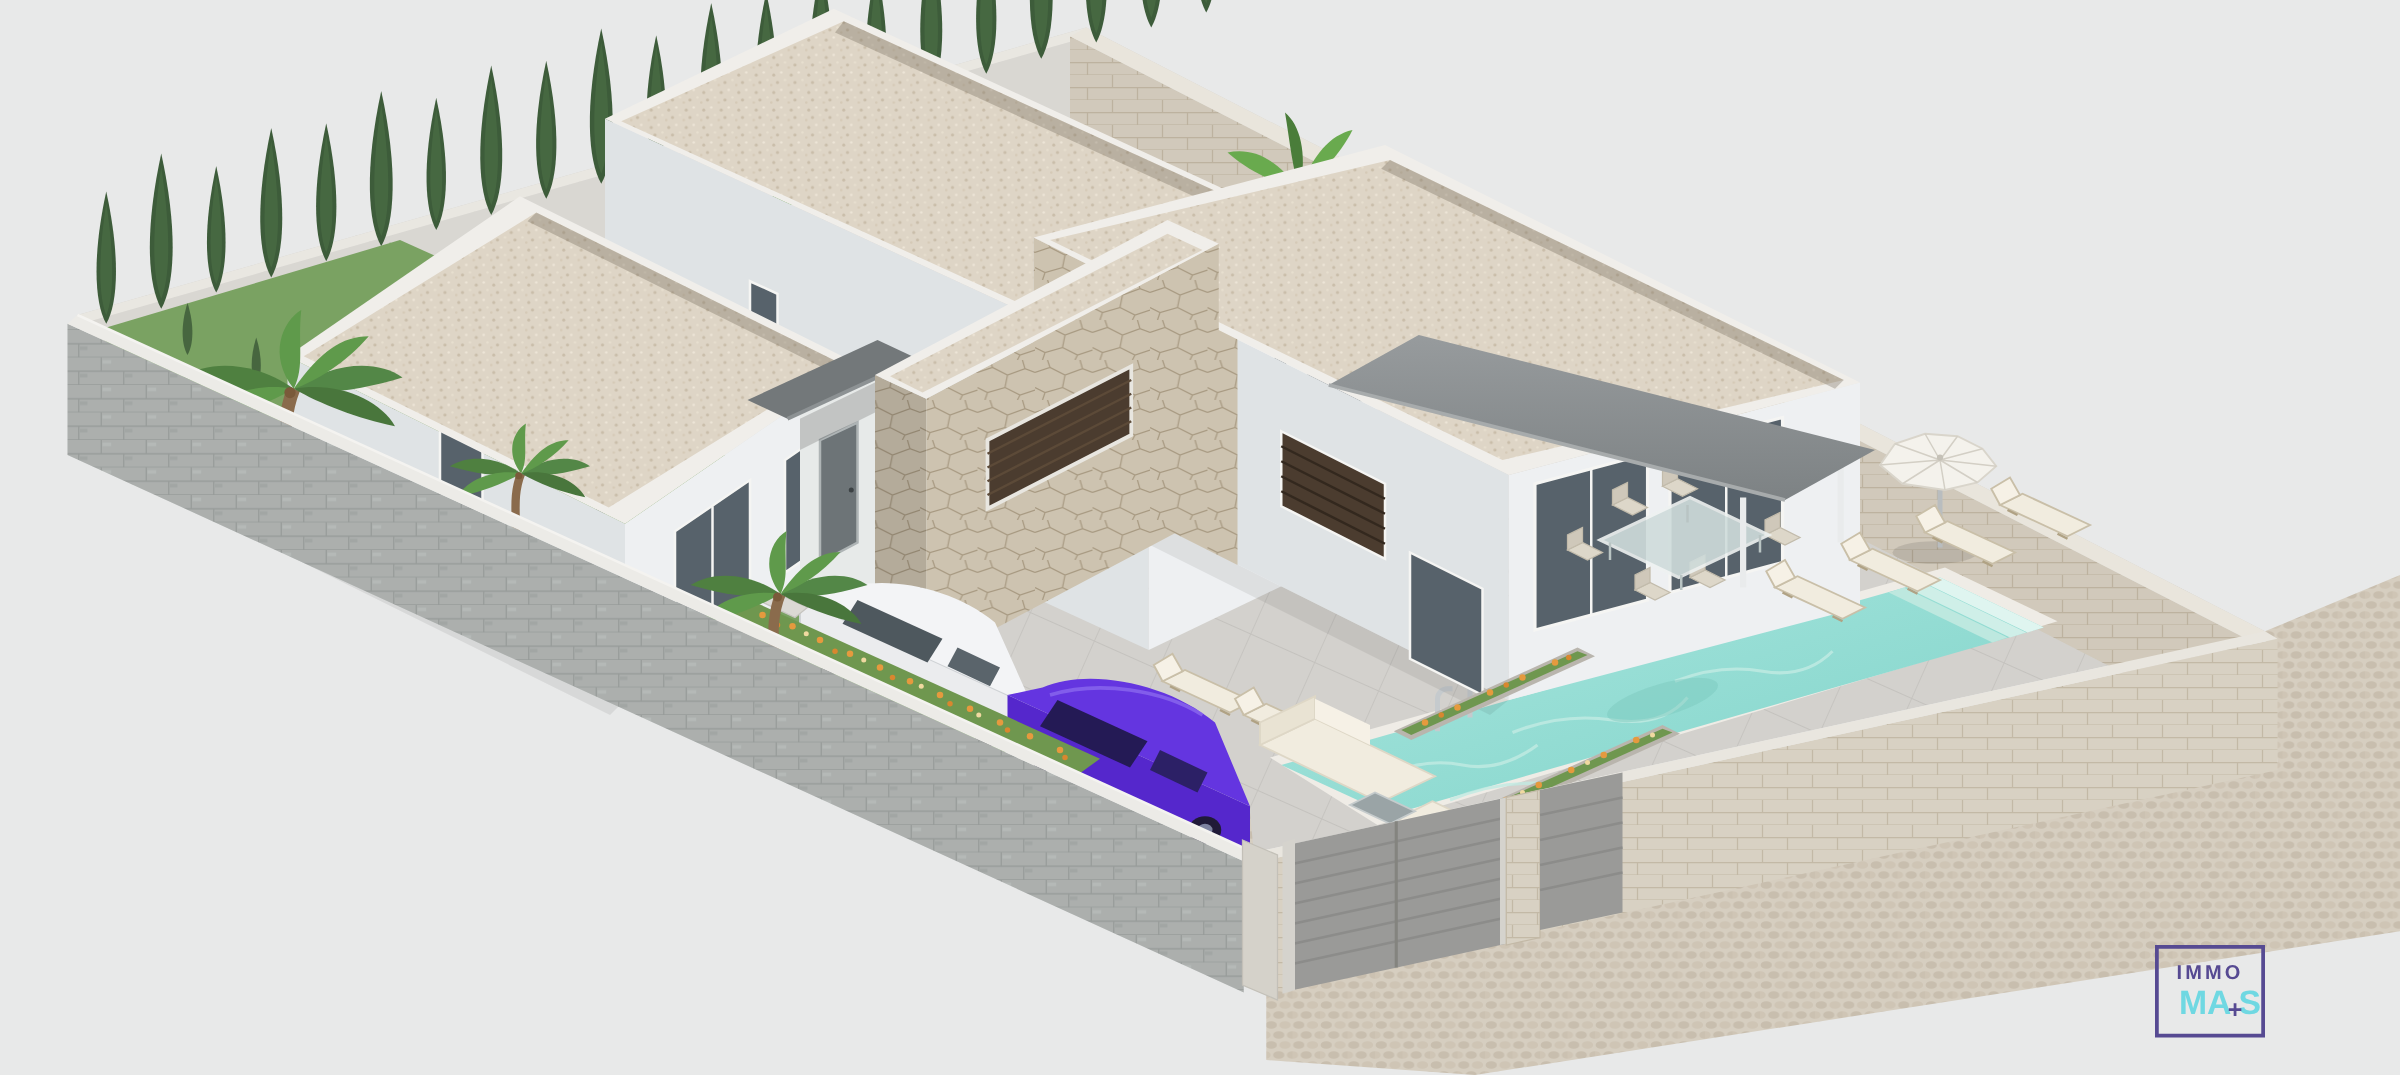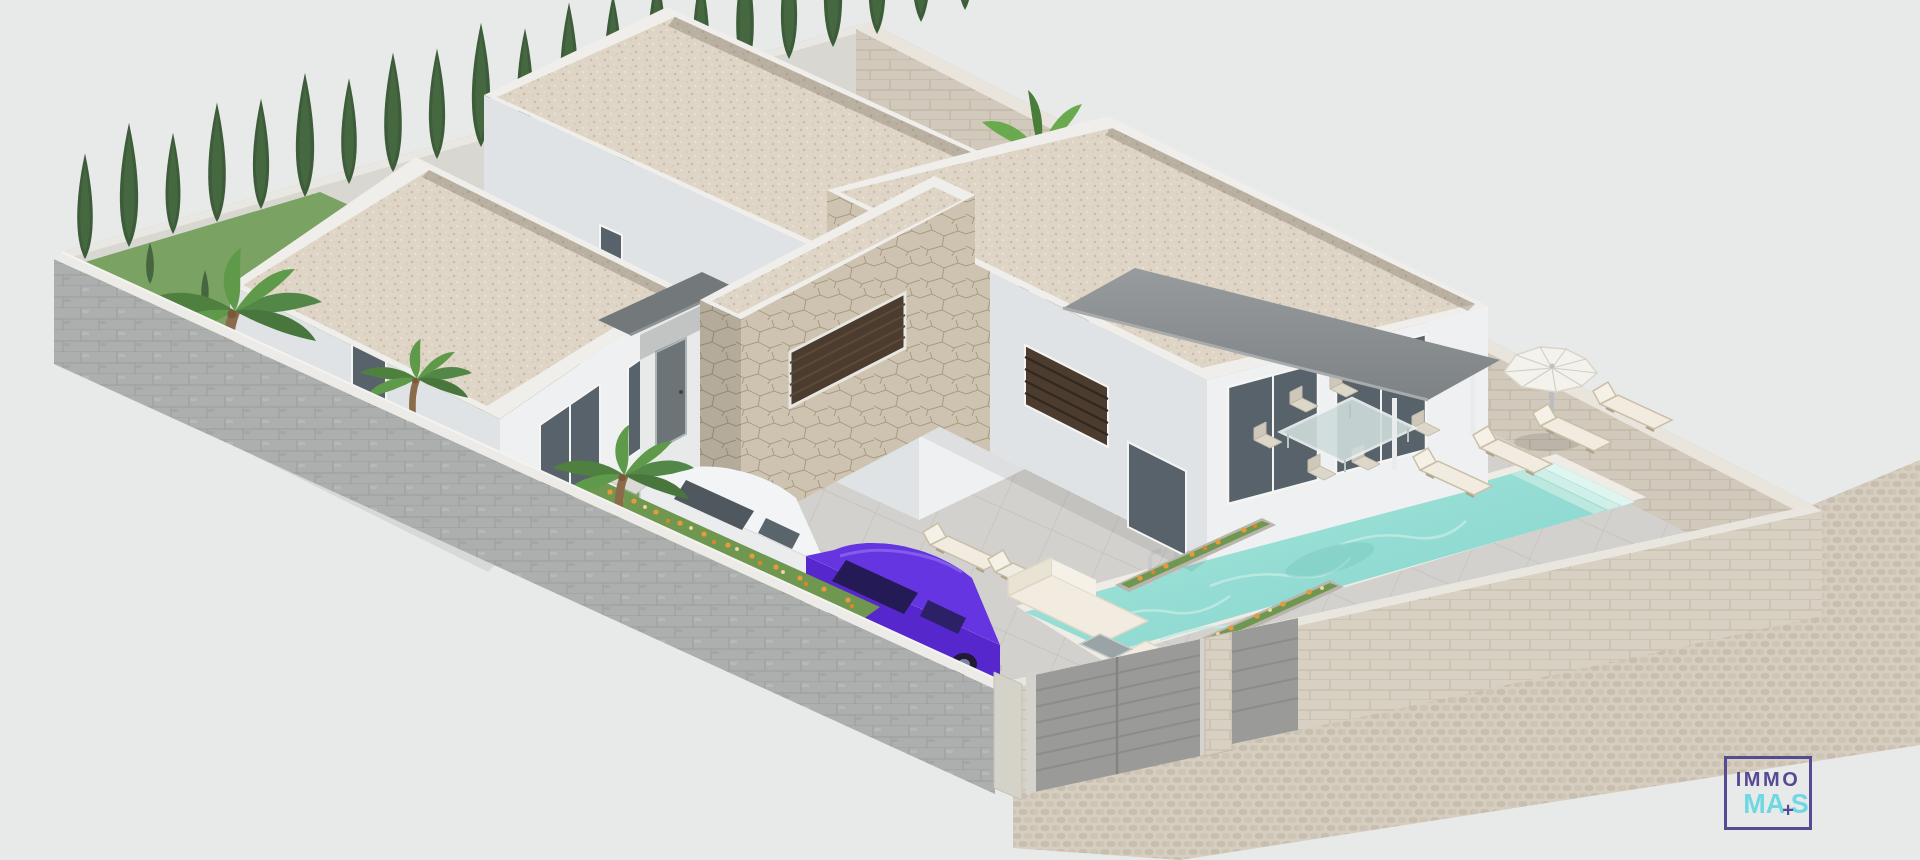--- a/index.html
+++ b/index.html
@@ -4,21 +4,21 @@
 <style>
   html,body{margin:0;padding:0;width:1920px;height:860px;overflow:hidden;
     background:var(--bg,#e8e9e9);font-family:"Liberation Sans",sans-serif;}
   .stage{position:relative;width:1920px;height:860px;background:var(--bg,#e8e9e9);}
   svg{position:absolute;left:0;top:0;}
   
   .logo-box{position:absolute;left:1724px;top:756px;width:88px;height:74px;
     border:3px solid var(--logo_purple,#564a92);box-sizing:border-box;
     display:flex;flex-direction:column;align-items:center;justify-content:center;
     line-height:1;background:transparent;}
-  .logo-line1{font-size:20px;font-weight:bold;letter-spacing:2.5px;color:var(--logo_purple,#564a92);}
+  .logo-line1{font-size:16px;font-weight:bold;letter-spacing:2.5px;color:var(--logo_purple,#564a92);}
   .logo-line2{font-size:27px;font-weight:bold;letter-spacing:0px;color:var(--logo_cyan,#6fd8e2);
     display:flex;align-items:flex-end;margin-top:2px;margin-left:16px;}
   .logo-plus{color:var(--logo_purple,#564a92);font-size:20px;font-weight:bold;margin:0 -3px;position:relative;top:2px;}
   
   .f-gravel{fill:url(#p-gravel);} .f-stone{fill:url(#p-stone);} .f-blocks{fill:url(#p-blocks);}
   .f-course{fill:url(#p-course);} .f-cobble{fill:url(#p-cobble);} .f-tiles{fill:url(#p-tiles);}
   .f-parapet{fill:var(--parapet,#f0eeea);} .f-wlit{fill:var(--wall_lit,#eef0f2);}
   .f-wshade{fill:var(--wall_shade,#dfe3e5);} .f-glass{fill:var(--glass_dark,#57626b);}
   .f-grass{fill:var(--grass,#7aa262);} .f-coping{fill:var(--coping,#efece6);}
   .f-gate{fill:var(--gate_gray,#9a9a98);} .f-cushion{fill:var(--cushion,#f1ecdf);}

